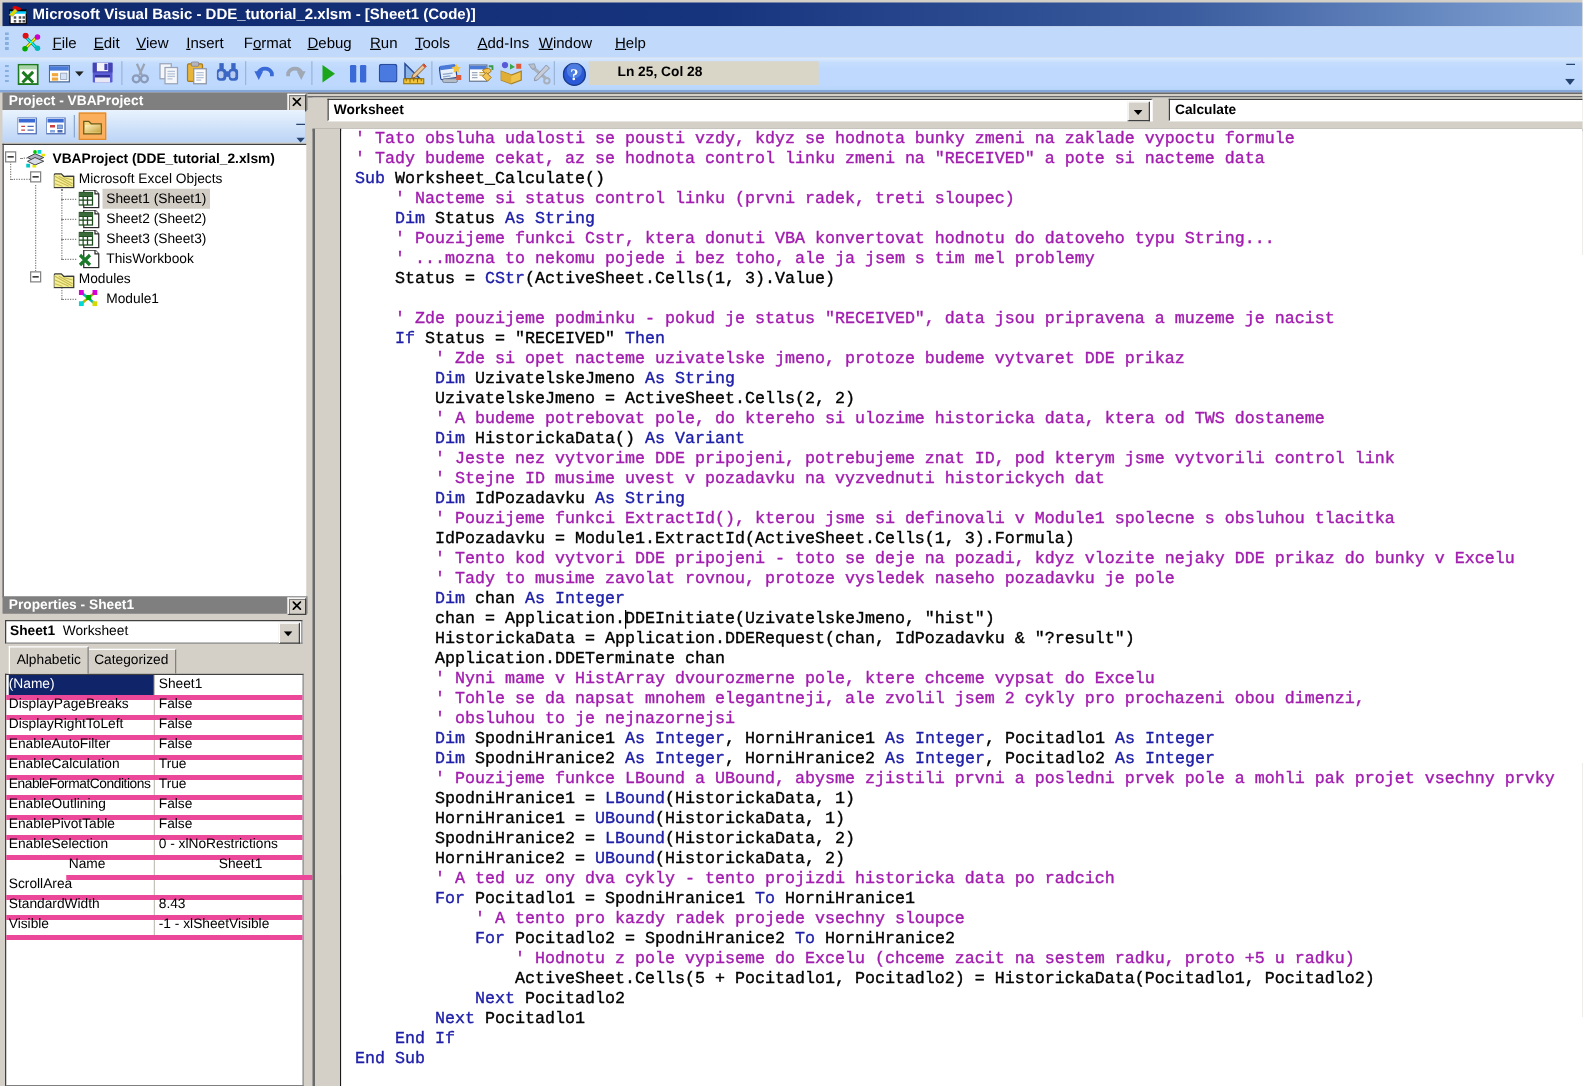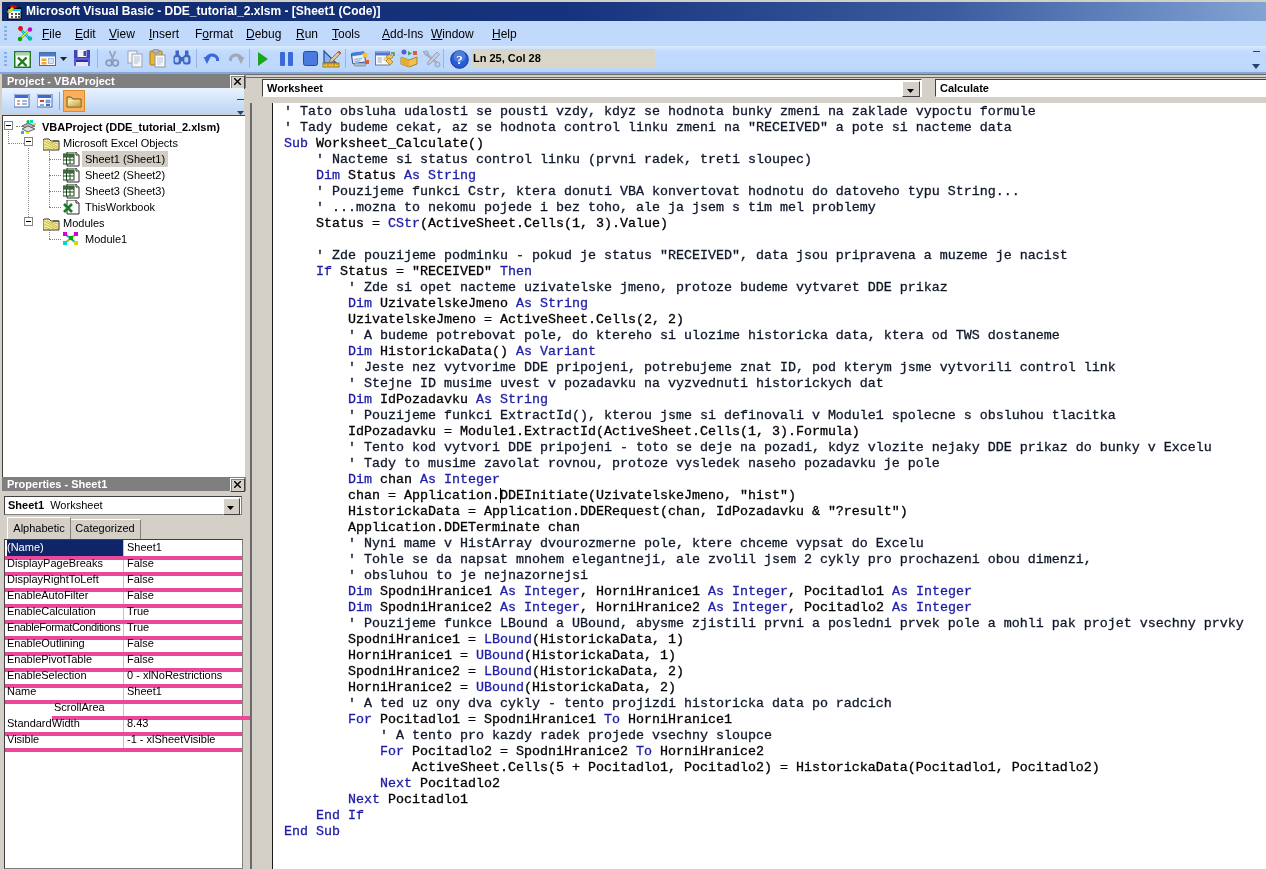--- a/index.html
+++ b/index.html
@@ -11,21 +11,21 @@
   background:linear-gradient(90deg,#0f296d 0%,#16347e 45%,#3b5c9e 75%,#6b8dc4 92%,#83a3d3 100%);
   color:#fff;font-weight:bold;font-size:12px;line-height:19px;}
 #titletext{left:24px;top:0;}
 #menubar{left:0;top:21px;width:1266px;height:25px;background:#c1dafc;}
 .menuitem{position:absolute;top:6px;font-size:12px;color:#000;}
 #toolbar{left:0;top:46px;width:1266px;height:26px;background:linear-gradient(180deg,#dcebfe 0,#c6defd 4px,#bed9fd 9px,#bed9fd 22px,#b7d4fa 26px);}
 #blueline{left:0;top:72px;width:1266px;height:2px;background:#84a6d8;}
 .tsep{position:absolute;top:3px;width:1px;height:19px;background:#9bb6d8;}
 #lnbox{left:471px;top:3px;width:184px;height:19px;background:#d9d5c7;
   font-size:11px;font-weight:bold;line-height:19px;color:#000;}
-#lnbox span{margin-left:2px;}
+#lnbox span{margin-left:23px;}
 
 .paneltitle{width:244px;height:14px;background:#7f7f7f;color:#fff;
   font-weight:bold;font-size:11px;line-height:14px;padding-left:5px;box-sizing:border-box;}
 .xbtn{position:absolute;width:13px;height:12px;background:#d4d0c8;
   border:1px solid #fff;border-right-color:#404040;border-bottom-color:#404040;
   box-shadow:1px 1px 0 #808080 inset; text-align:center;}
 .xbtn svg{display:block;margin:2px auto 0;}
 #projtoolbar{left:2px;top:88px;width:242px;height:26px;
   background:linear-gradient(180deg,#e9f3fe 0%,#cde0f9 60%,#bcd4f6 100%);}
 #projtree{left:2px;top:115px;width:242px;height:362px;background:#fff;
@@ -55,21 +55,21 @@
   border-bottom:2px solid #555;}
 .combo{position:absolute;top:1px;height:16px;background:#fff;
   border:1px solid #808080;border-top-color:#404040;border-left-color:#404040;
   border-bottom-color:#fff;border-right-color:#fff;
   font-size:11px;font-weight:bold;line-height:17px;}
 #margin{left:250px;top:103px;width:20px;height:766px;background:#d4d0c8;
   border-left:2px solid #6a6a6a;border-right:1px solid #1a1a1a;}
 #codearea{left:273px;top:103px;width:993px;height:766px;background:#fff;}
 #code{position:absolute;left:11px;top:1px;margin:0;font-family:"Liberation Mono",monospace;
   font-size:13.33px;line-height:16px;white-space:pre;color:#000;-webkit-text-stroke:0.3px;}
-.c{color:#0f172a;}
+.c{color:#a21caf;}
 .k{color:#1d1da8;}
 #cursor{position:absolute;left:227px;top:385px;width:1px;height:15px;background:#000;}
 </style>
 </head>
 <body>
 <div class="abs" id="titlebar">
     <svg class="abs" style="left:5px;top:2px;" width="16" height="16" viewBox="0 0 16 16">
 <rect x="1" y="4" width="13" height="11" fill="#fff" stroke="#000"></rect>
 <rect x="1" y="4" width="13" height="3" fill="#00ccff"></rect>
 <rect x="1" y="4" width="13" height="1" fill="#000"></rect>
@@ -425,25 +425,25 @@
       <div class="pv">False</div>
     </div>
 <div class="prow" style="top:112px;">
       <div class="pl">EnablePivotTable</div>
       <div class="pv">False</div>
     </div>
 <div class="prow" style="top:128px;">
       <div class="pl">EnableSelection</div>
       <div class="pv">0 - xlNoRestrictions</div>
     </div>
-<div class="prow" style="top:144px;">
+<div class="prow" style="top:144px;margin-left:48px;">
       <div class="pl">Name</div>
       <div class="pv">Sheet1</div>
     </div>
-<div class="prow" style="top:160px;margin-left:47px;">
+<div class="prow" style="top:160px;">
       <div class="pl">ScrollArea</div>
       <div class="pv"></div>
     </div>
 <div class="prow" style="top:176px;">
       <div class="pl">StandardWidth</div>
       <div class="pv">8.43</div>
     </div>
 <div class="prow" style="top:192px;">
       <div class="pl">Visible</div>
       <div class="pv">-1 - xlSheetVisible</div>
@@ -495,19 +495,20 @@
         <span class="k">Dim</span> SpodniHranice2 <span class="k">As</span> <span class="k">Integer</span>, HorniHranice2 <span class="k">As</span> <span class="k">Integer</span>, Pocitadlo2 <span class="k">As</span> <span class="k">Integer</span>
 <span class="c">        ' Pouzijeme funkce LBound a UBound, abysme zjistili prvni a posledni prvek pole a mohli pak projet vsechny prvky</span>
         SpodniHranice1 = <span class="k">LBound</span>(HistorickaData, 1)
         HorniHranice1 = <span class="k">UBound</span>(HistorickaData, 1)
         SpodniHranice2 = <span class="k">LBound</span>(HistorickaData, 2)
         HorniHranice2 = <span class="k">UBound</span>(HistorickaData, 2)
 <span class="c">        ' A ted uz ony dva cykly - tento projizdi historicka data po radcich</span>
         <span class="k">For</span> Pocitadlo1 = SpodniHranice1 <span class="k">To</span> HorniHranice1
 <span class="c">            ' A tento pro kazdy radek projede vsechny sloupce</span>
             <span class="k">For</span> Pocitadlo2 = SpodniHranice2 <span class="k">To</span> HorniHranice2
+<span class="c">                ' Hodnotu z pole vypiseme do Excelu (chceme zacit na sestem radku, proto +5 u radku)</span>
                 ActiveSheet.Cells(5 + Pocitadlo1, Pocitadlo2) = HistorickaData(Pocitadlo1, Pocitadlo2)
             <span class="k">Next</span> Pocitadlo2
         <span class="k">Next</span> Pocitadlo1
     <span class="k">End If</span>
 <span class="k">End Sub</span></pre>
     <div id="cursor"></div>
   </div>
 
 </body></html>

